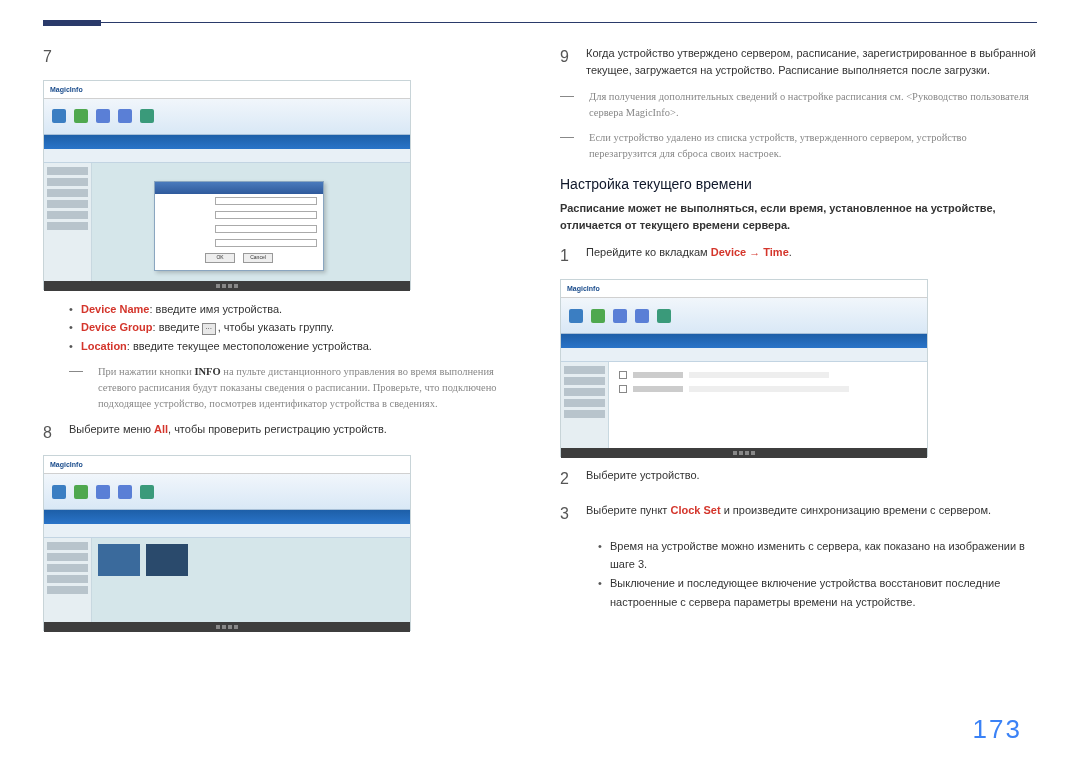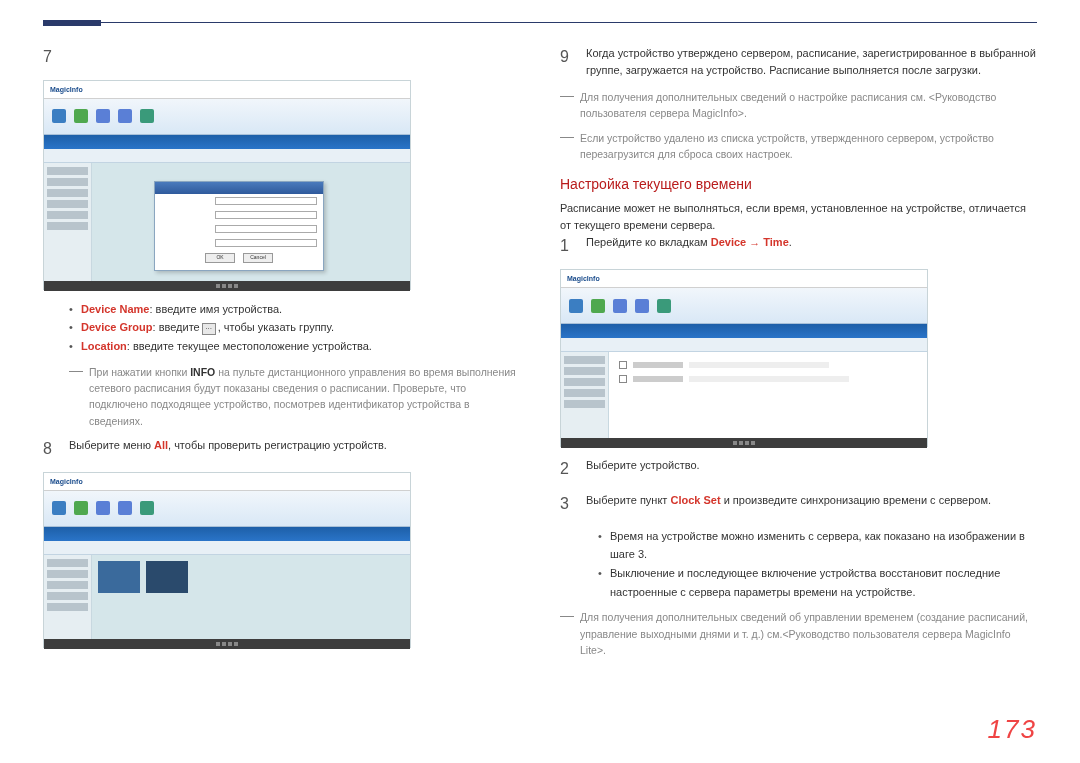--- a/index.html
+++ b/index.html
@@ -118,40 +118,39 @@
   .screenshot.med .body{height:86px;}
 
   .list-row{display:flex;padding:3px 0;gap:6px;font-size:6px;color:#555;align-items:center;}
   .chk{width:8px;height:8px;border:1px solid #888;background:#fff;}
 
   .bullet-list { margin: 4px 0 8px 26px; line-height:1.7; }
   .bullet-list li { list-style: none; position: relative; padding-left: 12px; }
   .bullet-list li::before { content:"•"; position:absolute; left:0; color:#555; }
   .bullet-list.inner { margin-left: 38px; }
   .dash-note {
-    display:flex;gap:6px;margin:4px 0 8px 26px;line-height:1.55;color:#888;font-size:10.5px;
+    display:flex;gap:15px;margin:4px 0 8px 26px;line-height:1.55;color:#888;font-size:10.5px;font-family:Liberation Serif, serif;
   }
   .dash-note .dash{flex-shrink:0;width:14px;height:1px;background:#888;margin-top:7px;}
   .dash-note.nomargin{margin-left:0;}
   .red { color: #d4352b; font-weight: bold; }
   .bold { font-weight: bold; color: #333; }
   .heading {
-    font-size: 14px; color: #b91c1c; margin: 14px 0 8px 0; font-weight:normal;
+    font-size: 14px; color: #0f172a; margin: 14px 0 8px 0; font-weight:normal;
   }
   .btn-icon {
     display:inline-block;width:14px;height:12px;background:#e8e8e8;
     border:1px solid #888;vertical-align:middle;margin:0 2px;
     position:relative;font-size:7px;text-align:center;line-height:10px;color:#555;
   }
   .page-number {
     position: absolute;
-    bottom: 18px; right: 43px;
-    font-size: 26px; color: #ef4444; font-weight: 300;
+    bottom: 18px; right: 58px;
+    font-size: 26px; color: #3b82f6; font-weight: 300;
     letter-spacing: 2px;
-    font-style: italic;
   }
 </style>
 </head>
 <body>
 
 <div class="page-header">
   <div class="header-bar"></div>
 </div>
 
 <div class="columns">
@@ -277,34 +276,34 @@
           <span class="page-dot"></span>
         </div>
     </div>
 
   </div>
 
   <div class="col">
 
     <div class="step">
       <div class="step-num">9</div>
-      <div>Когда устройство утверждено сервером, расписание, зарегистрированное в выбранной группе, загружается на устройство. Расписание выполняется после загрузки.</div>
+      <div>Когда устройство утверждено сервером, расписание, зарегистрированное в выбранной текущее, загружается на устройство. Расписание выполняется после загрузки.</div>
     </div>
 
     <div class="dash-note nomargin">
       <span class="dash"></span>
       <div>Для получения дополнительных сведений о настройке расписания см. &lt;Руководство пользователя сервера MagicInfo&gt;.</div>
     </div>
     <div class="dash-note nomargin">
       <span class="dash"></span>
       <div>Если устройство удалено из списка устройств, утвержденного сервером, устройство перезагрузится для сброса своих настроек.</div>
     </div>
 
     <h3 class="heading">Настройка текущего времени</h3>
-    <div style="line-height:1.55;">Расписание может не выполняться, если время, установленное на устройстве, отличается от текущего времени сервера.</div>
+    <div style="line-height:1.55;margin-bottom:10px;font-weight:bold;">Расписание может не выполняться, если время, установленное на устройстве, отличается от текущего времени сервера.</div>
 
     <div class="step">
       <div class="step-num">1</div>
       <div>
         <span>Перейдите ко вкладкам </span><span class="red">Device → Time</span><span>.</span>
       </div>
     </div>
 
     <div class="screenshot med">
       <div class="titlebar">
@@ -358,21 +357,17 @@
       <div>
         <span>Выберите пункт </span><span class="red">Clock Set</span><span> и произведите синхронизацию времени с сервером.</span>
       </div>
     </div>
 
     <ul class="bullet-list inner">
       <li>Время на устройстве можно изменить с сервера, как показано на изображении в шаге 3.</li>
       <li>Выключение и последующее включение устройства восстановит последние настроенные с сервера параметры времени на устройстве.</li>
     </ul>
 
-    <div class="dash-note nomargin">
-      <span class="dash"></span>
-      <div>Для получения дополнительных сведений об управлении временем (создание расписаний, управление выходными днями и т. д.) см.&lt;Руководство пользователя сервера MagicInfo Lite&gt;.</div>
-    </div>
 
   </div>
 </div>
 
 <div class="page-number">173</div>
 
 </body></html>

